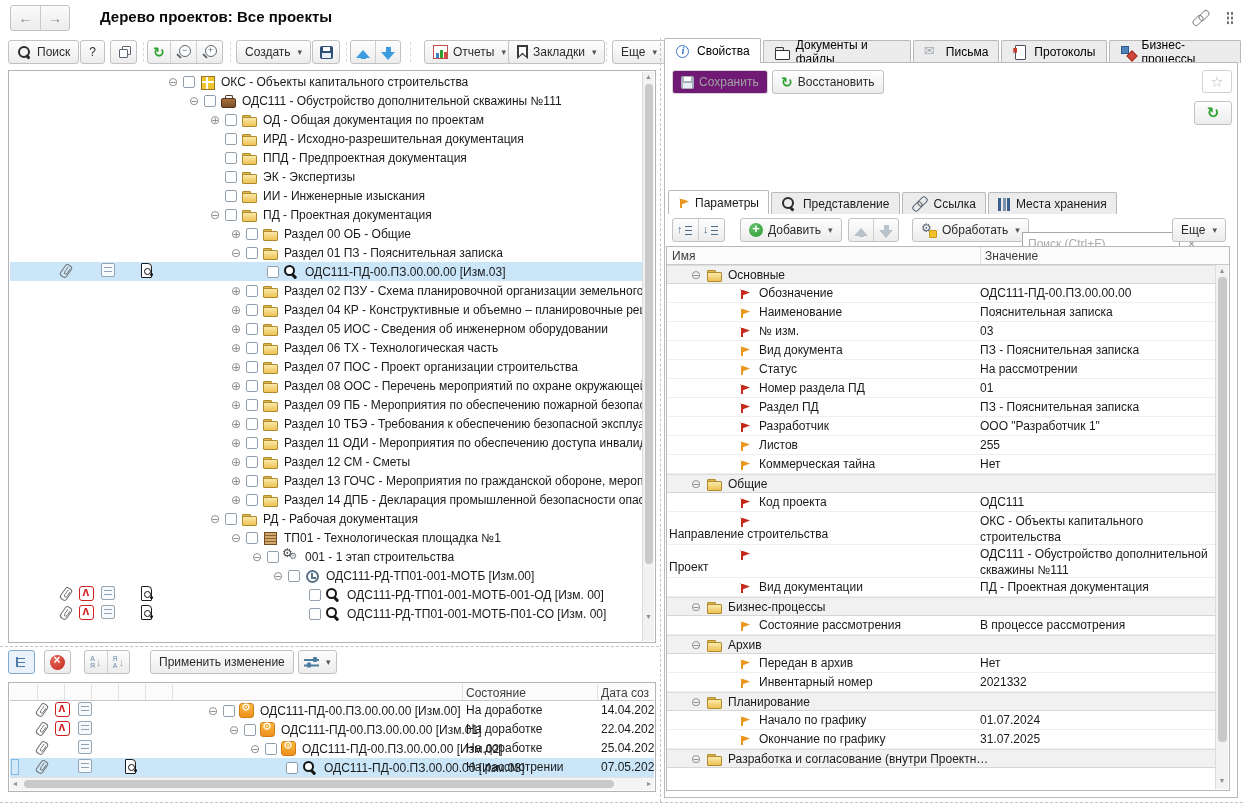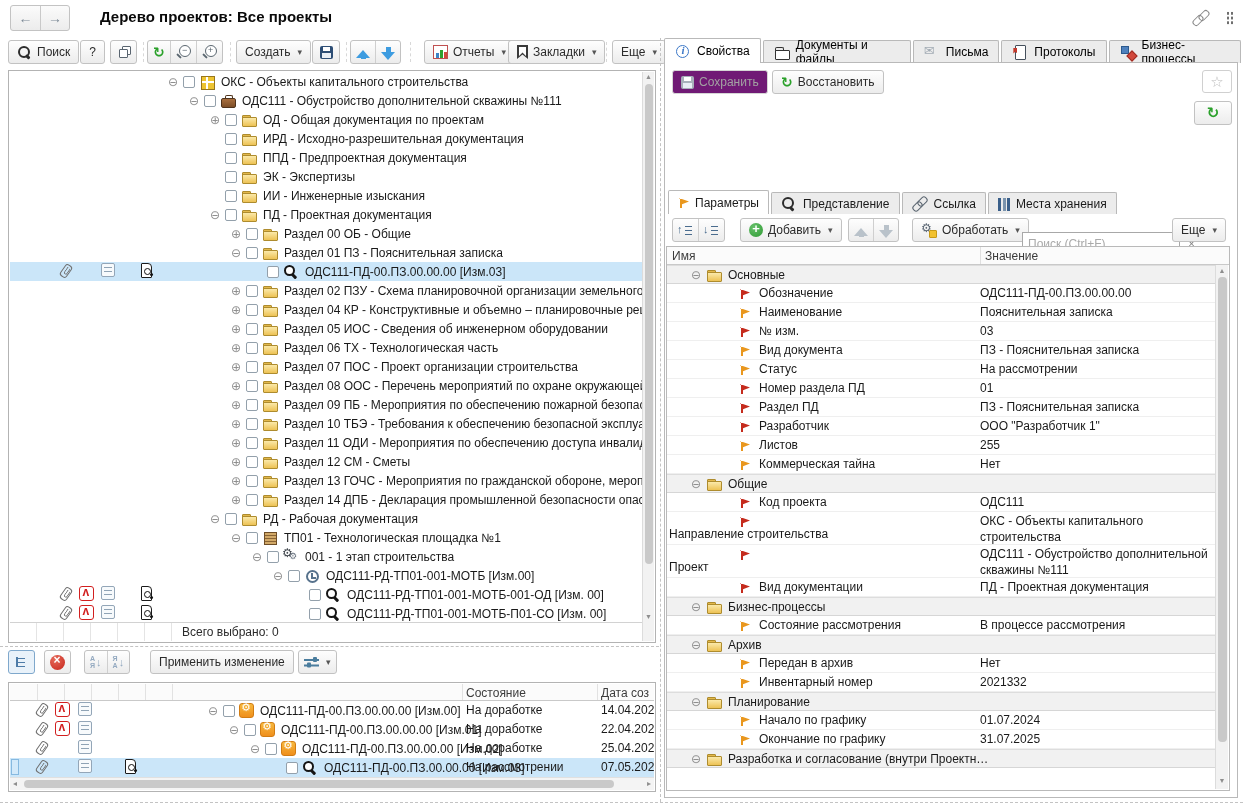--- a/index.html
+++ b/index.html
@@ -473,29 +473,20 @@
           <span class="exp">&nbsp;</span>
           <span class="cb"></span>
           <span class="ic ic-mag"></span>
           <span class="lbl">ОДС111-РД-ТП01-001-МОТБ-П01-СО [Изм. 00]</span>
           <span class="ic ic-clip mark" style="left: 47px;"></span>
           <span class="ic ic-pdf mark" style="left: 69px;"></span>
           <span class="ic ic-lines mark" style="left: 91px;"></span>
           <span class="ic ic-docmag mark" style="left: 129px;"></span>
         </div>
       </div>
-    <div class="tfoot">
-      <span class="cell"></span>
-        <span class="cell"></span>
-        <span class="cell"></span>
-        <span class="cell"></span>
-        <span class="cell"></span>
-        <span class="cell"></span>
-      <span class="flabel">Всего выбрано: 0</span>
-    </div>
     <div class="vsb">
       <span class="sbarr" style="top:1px;">▲</span>
       <div class="vth" style="top:12px;height:480px;"></div>
       <span class="sbarr" style="bottom:20px;">▼</span>
     </div>
   </div>
 
   <div class="dashH" style="left:0;top:646px;width:659px;"></div>
   <div class="dashV" style="left:660px;top:38px;height:764px;"></div>
   <div class="dashH" style="left:0;top:802px;width:1243px;"></div>

